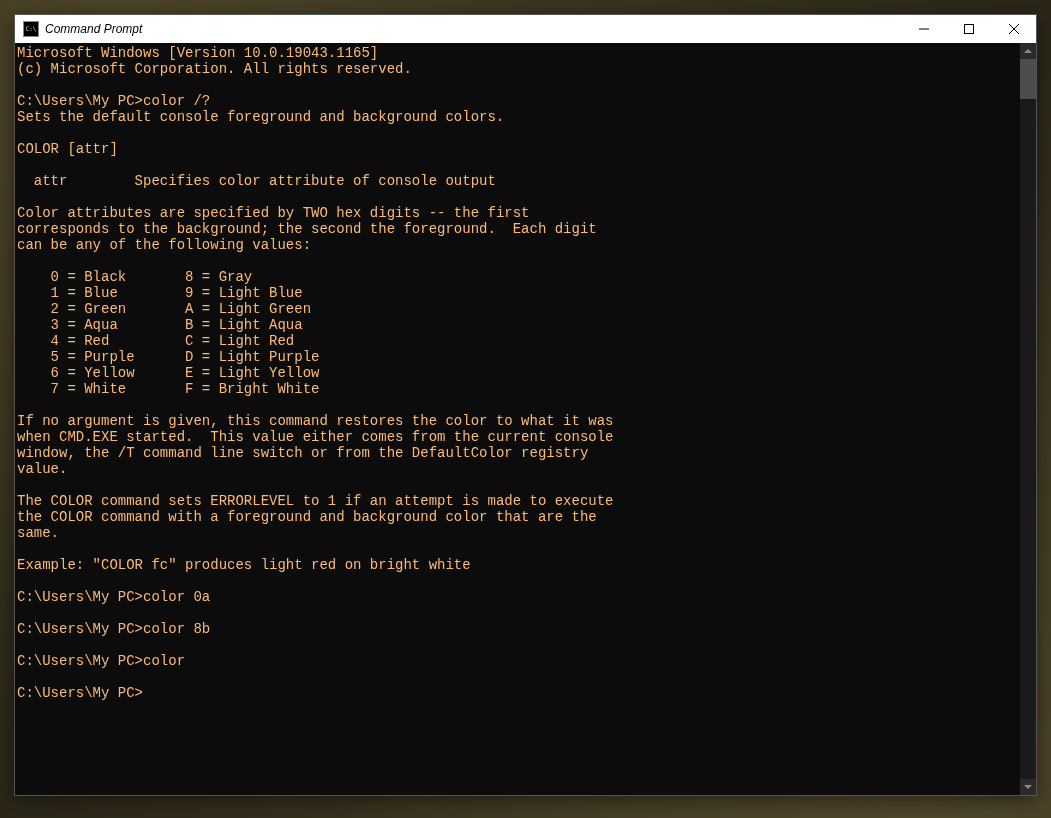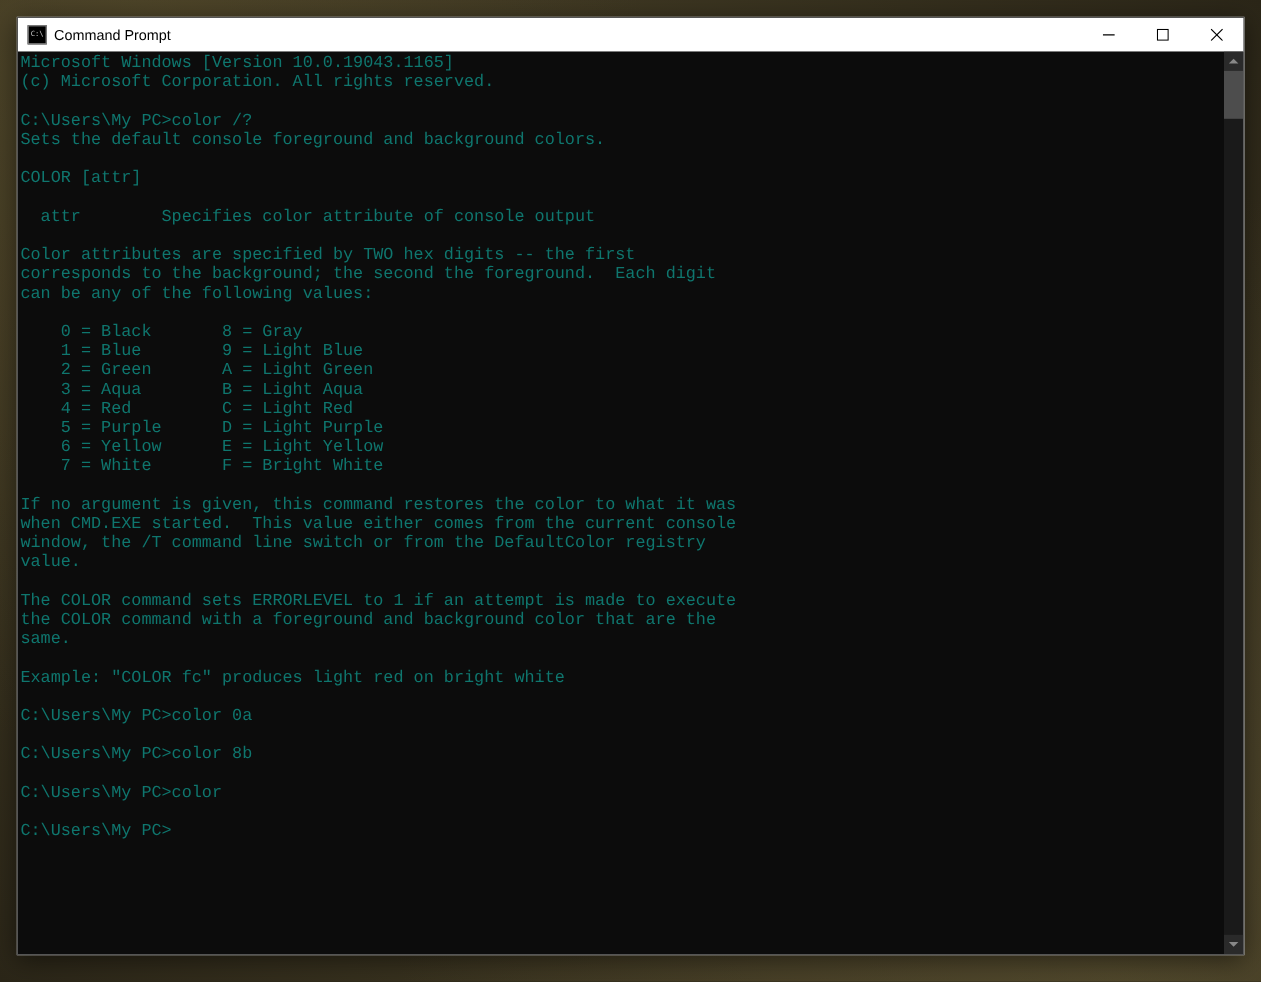--- a/index.html
+++ b/index.html
@@ -50,20 +50,21 @@
   }
   .titlebar-icon::after {
     content: "C:\\";
     color: #ccc;
     font-size: 6px;
     font-family: Consolas, monospace;
     line-height: 1;
   }
   .titlebar-text {
     flex: 1;
+    font-style: italic;
   }
   .win-controls {
     display: flex;
     height: 100%;
   }
   .win-btn {
     width: 45px;
     height: 100%;
     display: flex;
     align-items: center;
@@ -76,21 +77,21 @@
   .win-btn.close svg { width: 10px; height: 10px; }
   .console-area {
     flex: 1;
     background: #000;
     display: flex;
     overflow: hidden;
   }
   .console {
     flex: 1;
     background: #0c0c0c;
-    color: #0f766e;
+    color: #fdba74;
     font-family: Consolas, "Courier New", monospace;
     font-size: 14px;
     line-height: 16px;
     padding: 2px 0 0 2px;
     white-space: pre;
     overflow: hidden;
   }
   .scrollbar {
     width: 16px;
     background: #1a1a1a;

